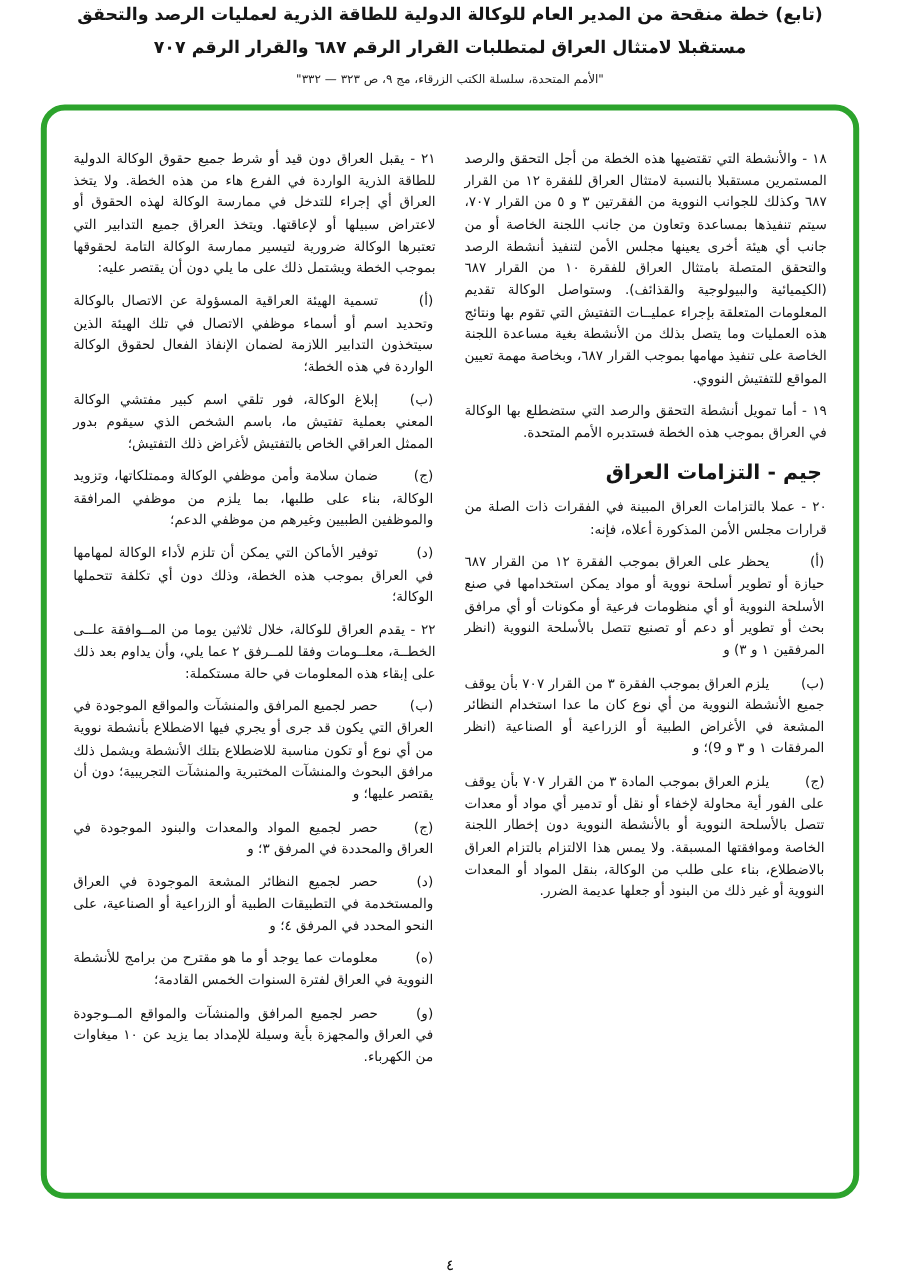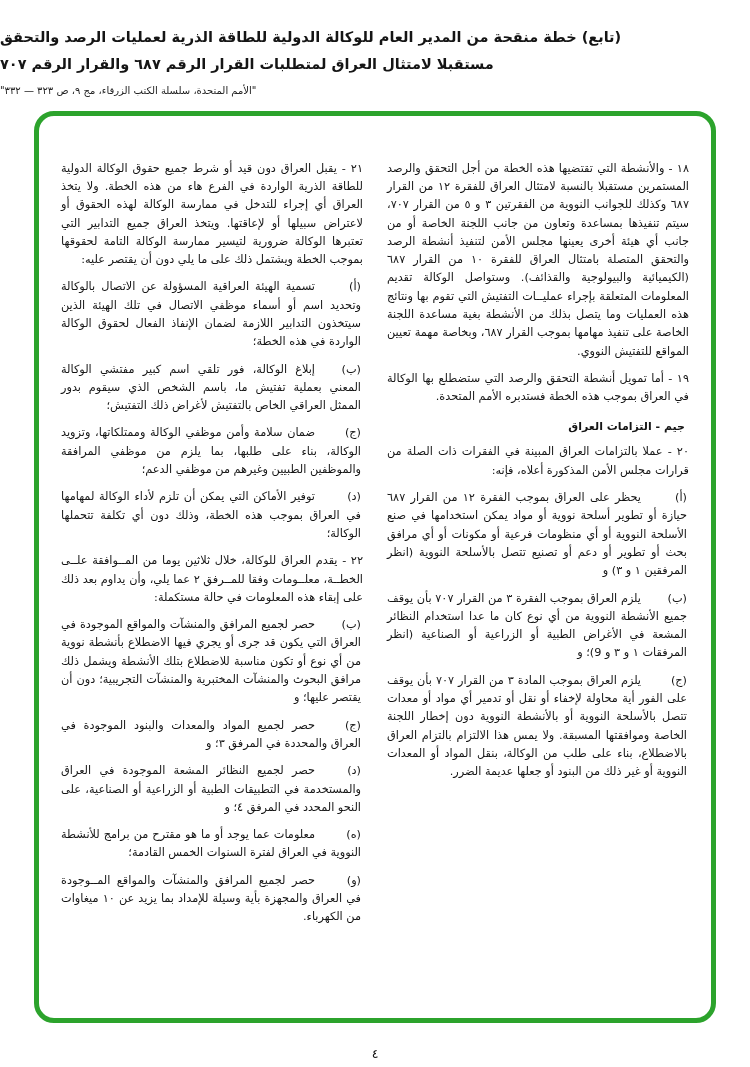--- a/index.html
+++ b/index.html
@@ -1,45 +1,45 @@
 <!DOCTYPE html>
 <html lang="ar" style="--frame_green: #2ca32c;"><head>
 <meta charset="utf-8">
 <style>
   * { box-sizing: border-box; }
   html, body { margin: 0; padding: 0; background: #ffffff; }
   body {
     width: 750px; height: 1067px; position: relative;
     font-family: "DejaVu Sans", sans-serif; color: #151515;
   }
-  .header { direction: rtl; text-align: left; padding-top: 24px; }
+  .header { direction: rtl; text-align: center; }
   .header .title { font-weight: bold; font-size: 14.5px; line-height: 1.85; }
   .header .source { font-size: 10px; margin-top: 7px; color: #222; }
 
   .frame {
     width: 682px; margin: 15px auto 0;
     border: 5px solid var(--frame_green, #2ca32c);
     border-radius: 20px;
     padding: 32px 22px 26px;
     min-height: 912px;
   }
   .columns { display: flex; direction: rtl; gap: 24px; }
-  .col { flex: 1 1 0; min-width: 0; margin-top: 12px; }
+  .col { flex: 1 1 0; min-width: 0; }
 
   p.para {
     direction: rtl; unicode-bidi: embed;
     text-align: justify;
     font-size: 11.3px; line-height: 1.62;
     margin: 0 0 9px;
   }
   p.item { padding-right: 2px; }
   .marker { display: inline-block; min-width: 46px; }
   h2.sub {
     direction: rtl; text-align: right;
-    font-size: 11px; font-weight: bold;
+    font-size: 17px; font-weight: bold;
     margin: 14px 4px 10px 0;
   }
   .pagenum {
     position: absolute; bottom: 6px; left: 0; right: 0;
     text-align: center; font-size: 12.5px; color: #111;
   }
 </style>
 </head>
 <body>
 

